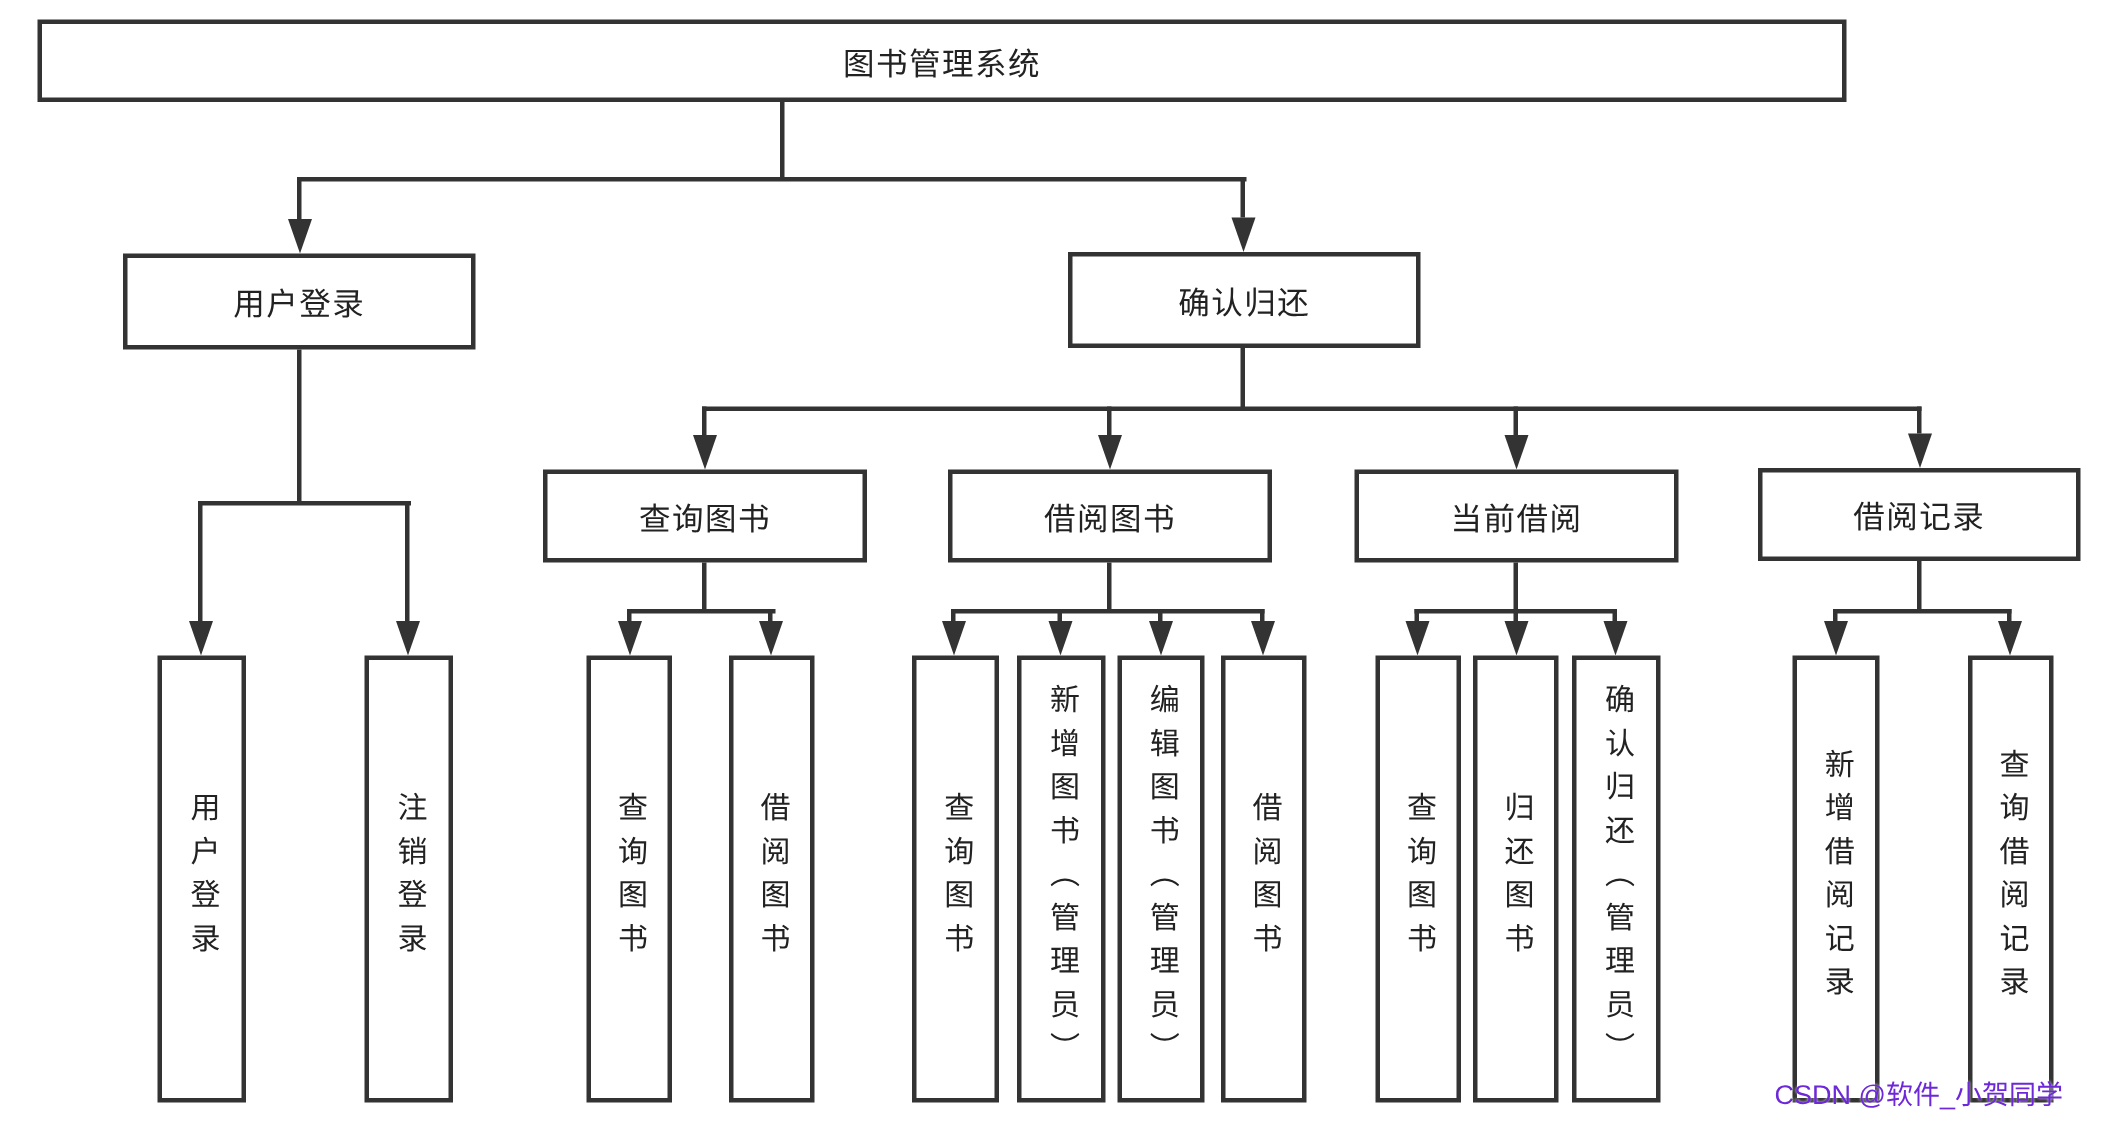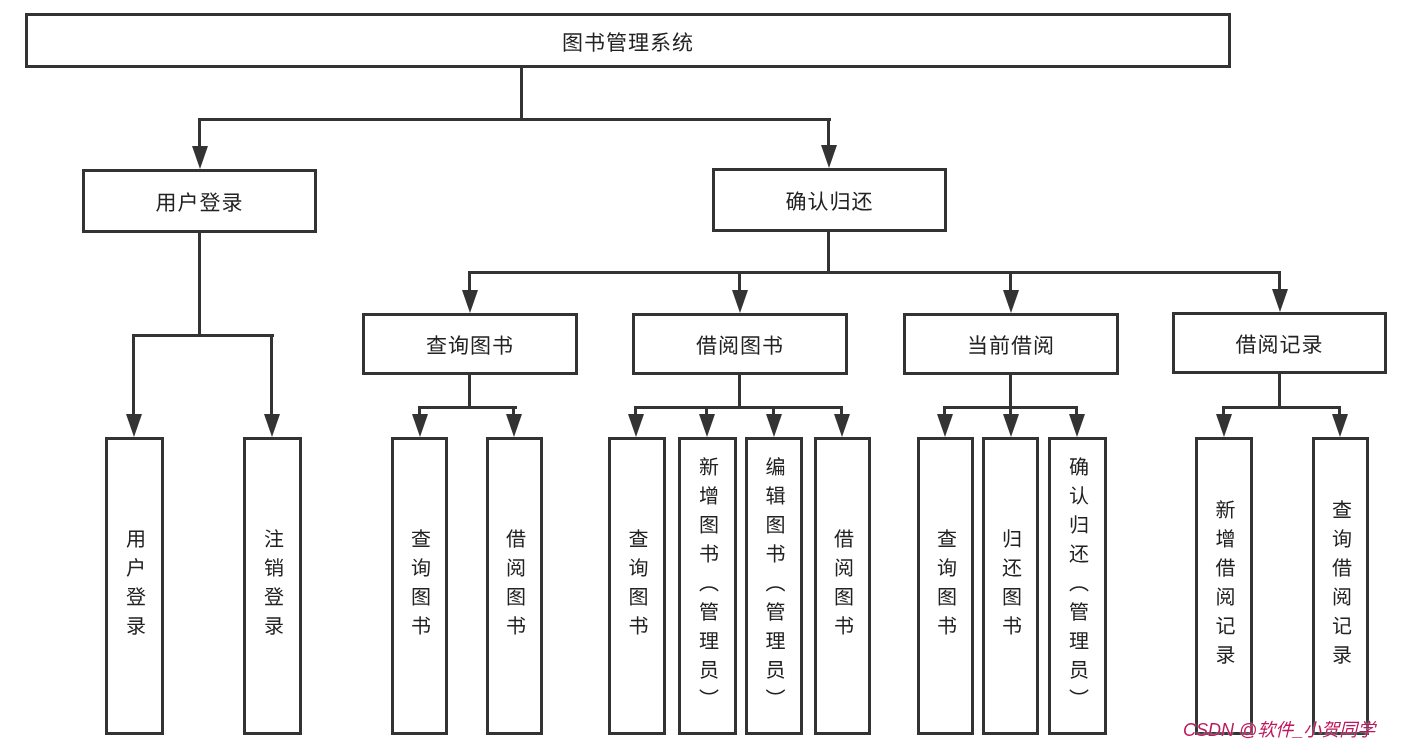--- a/index.html
+++ b/index.html
@@ -43,25 +43,24 @@
     border-left: 8px solid transparent;
     border-right: 8px solid transparent;
     border-top: 23px solid #333333;
     z-index: 1;
   }
   .watermark {
     position: absolute;
     left: 1183px;
     top: 715px;
     font-size: 18px;
-    color: #be185d;
+    color: #6d28d9;
     white-space: nowrap;
     z-index: 5;
     text-shadow: 0 0 2px rgba(255,255,255,0.9);
-    font-style: italic;
   }
 </style>
 </head>
 <body>
 
 <div class="canvas">
 
   <div class="line" style="left:520px;top:68px;width:3px;height:52px"></div>
   <div class="line" style="left:198px;top:118px;width:633px;height:3px"></div>
   <div class="line" style="left:198px;top:118px;width:3px;height:28px"></div>

